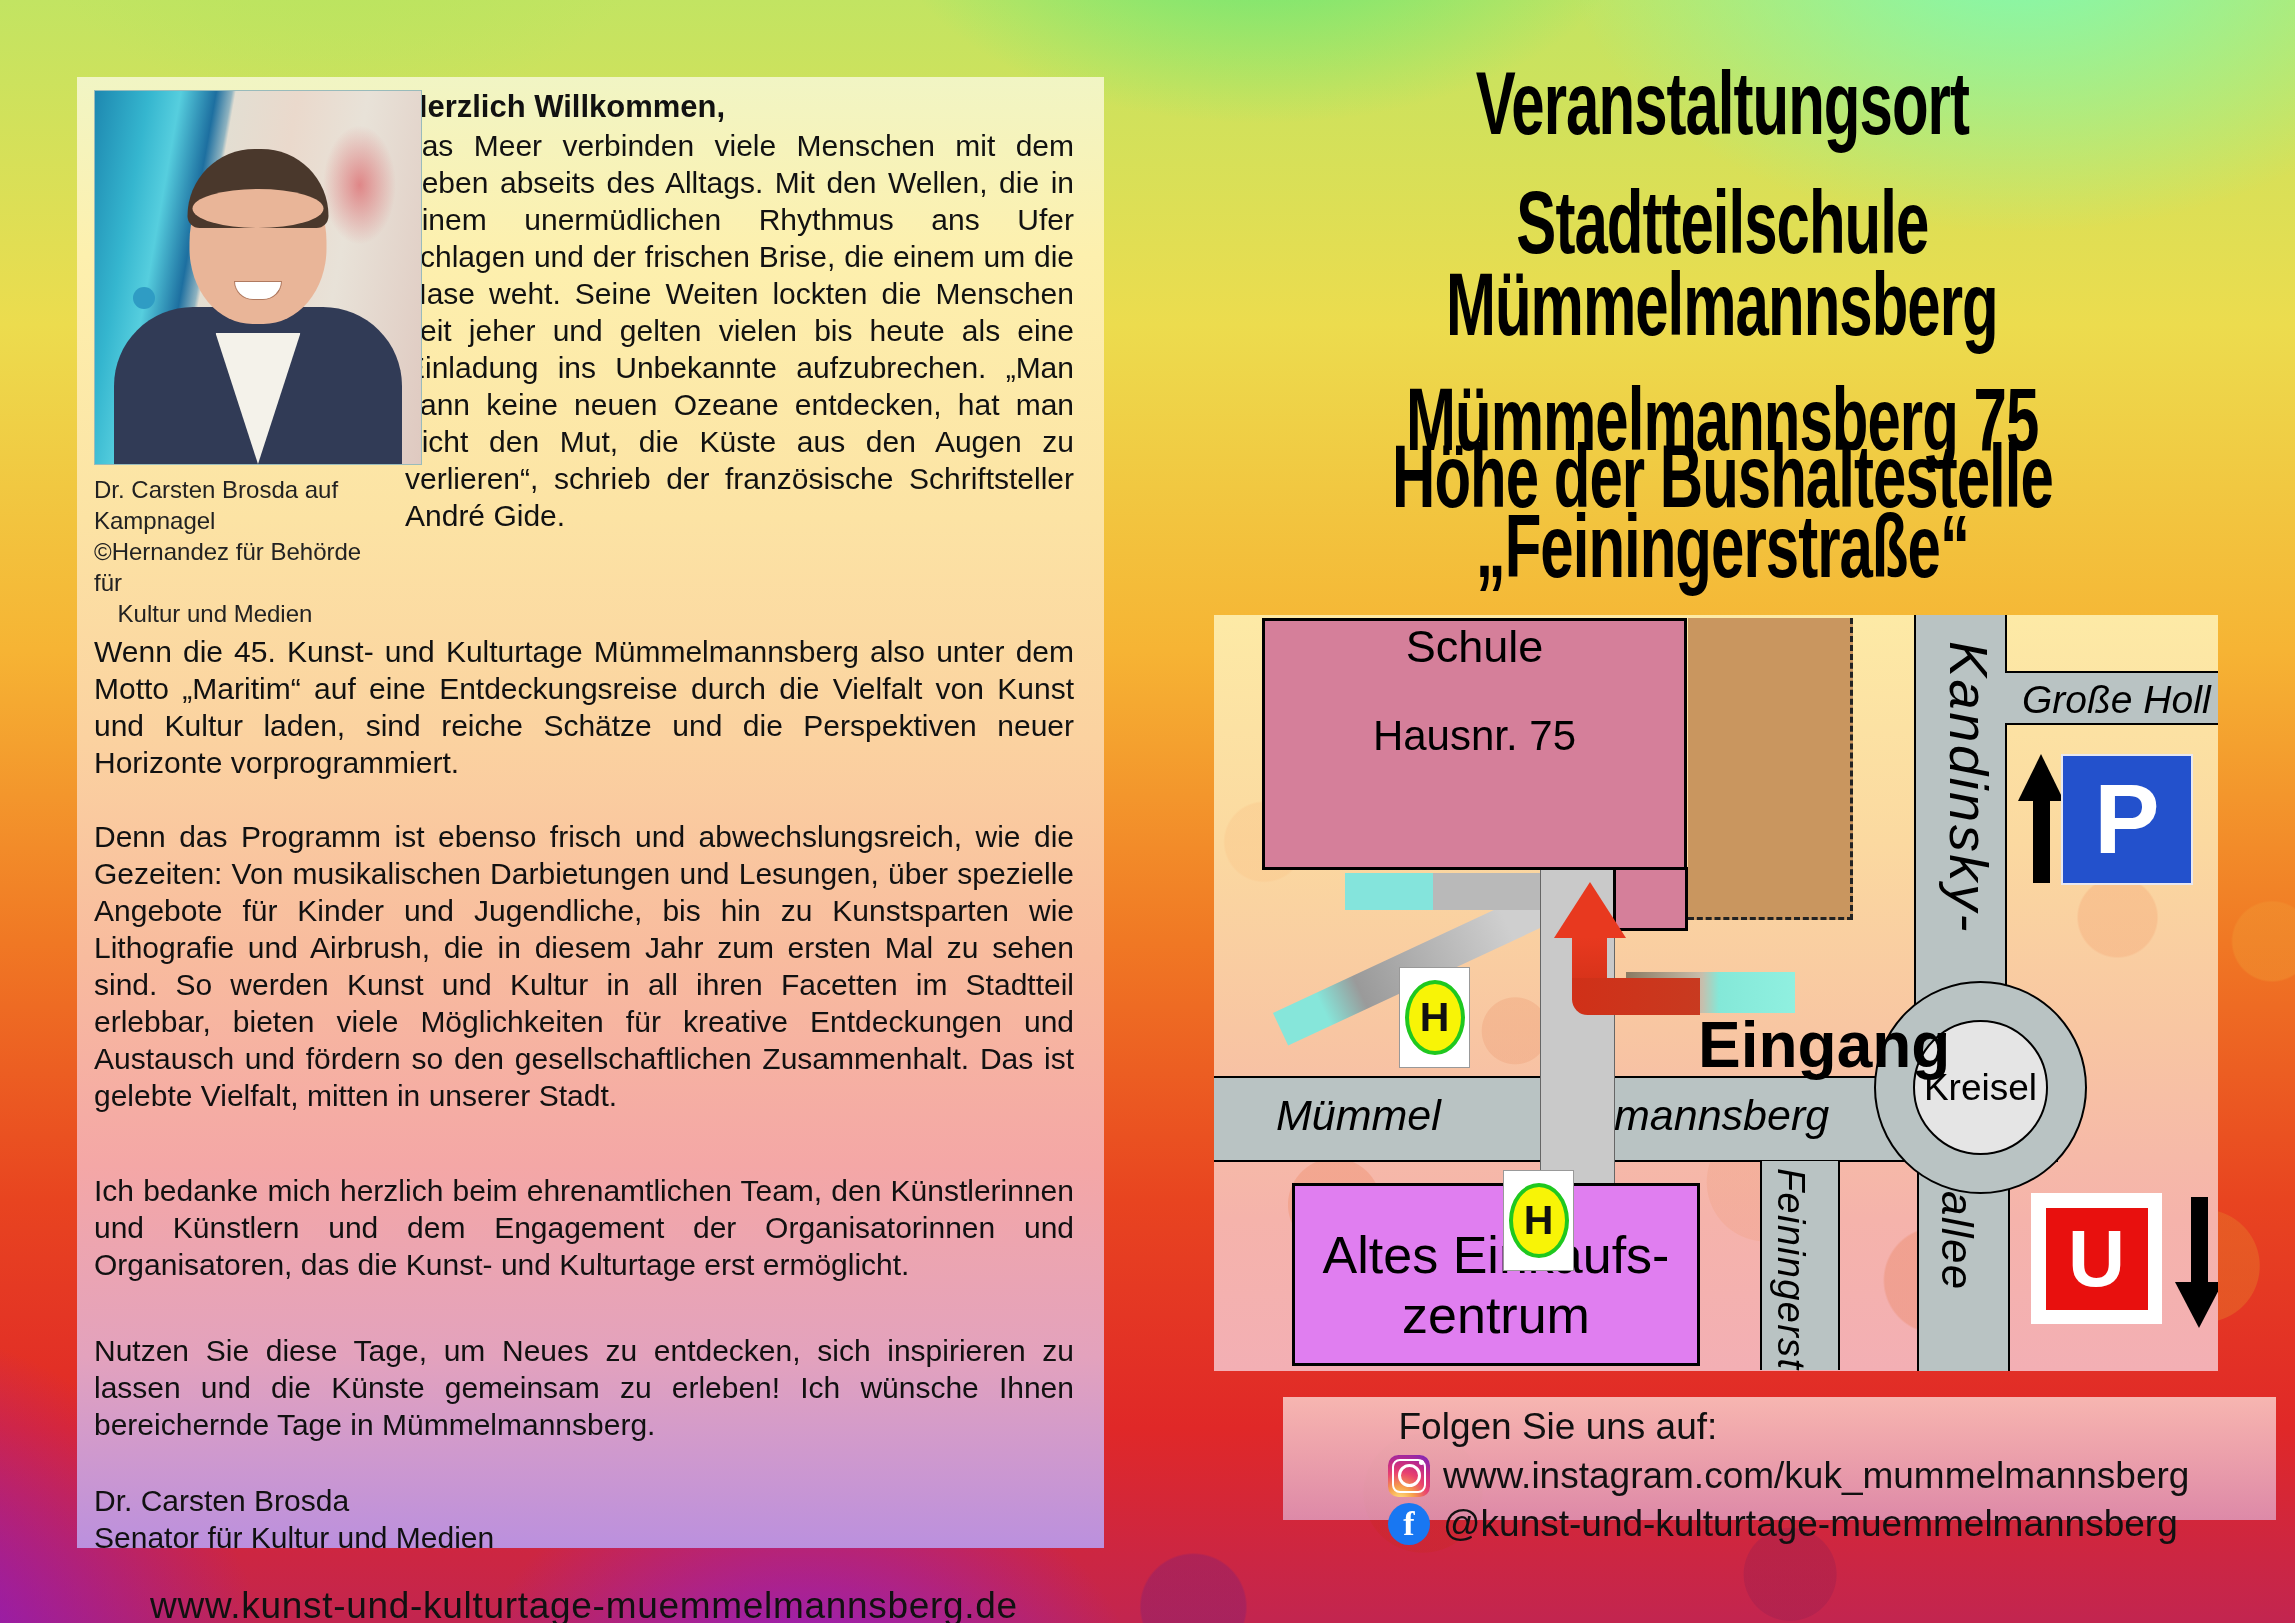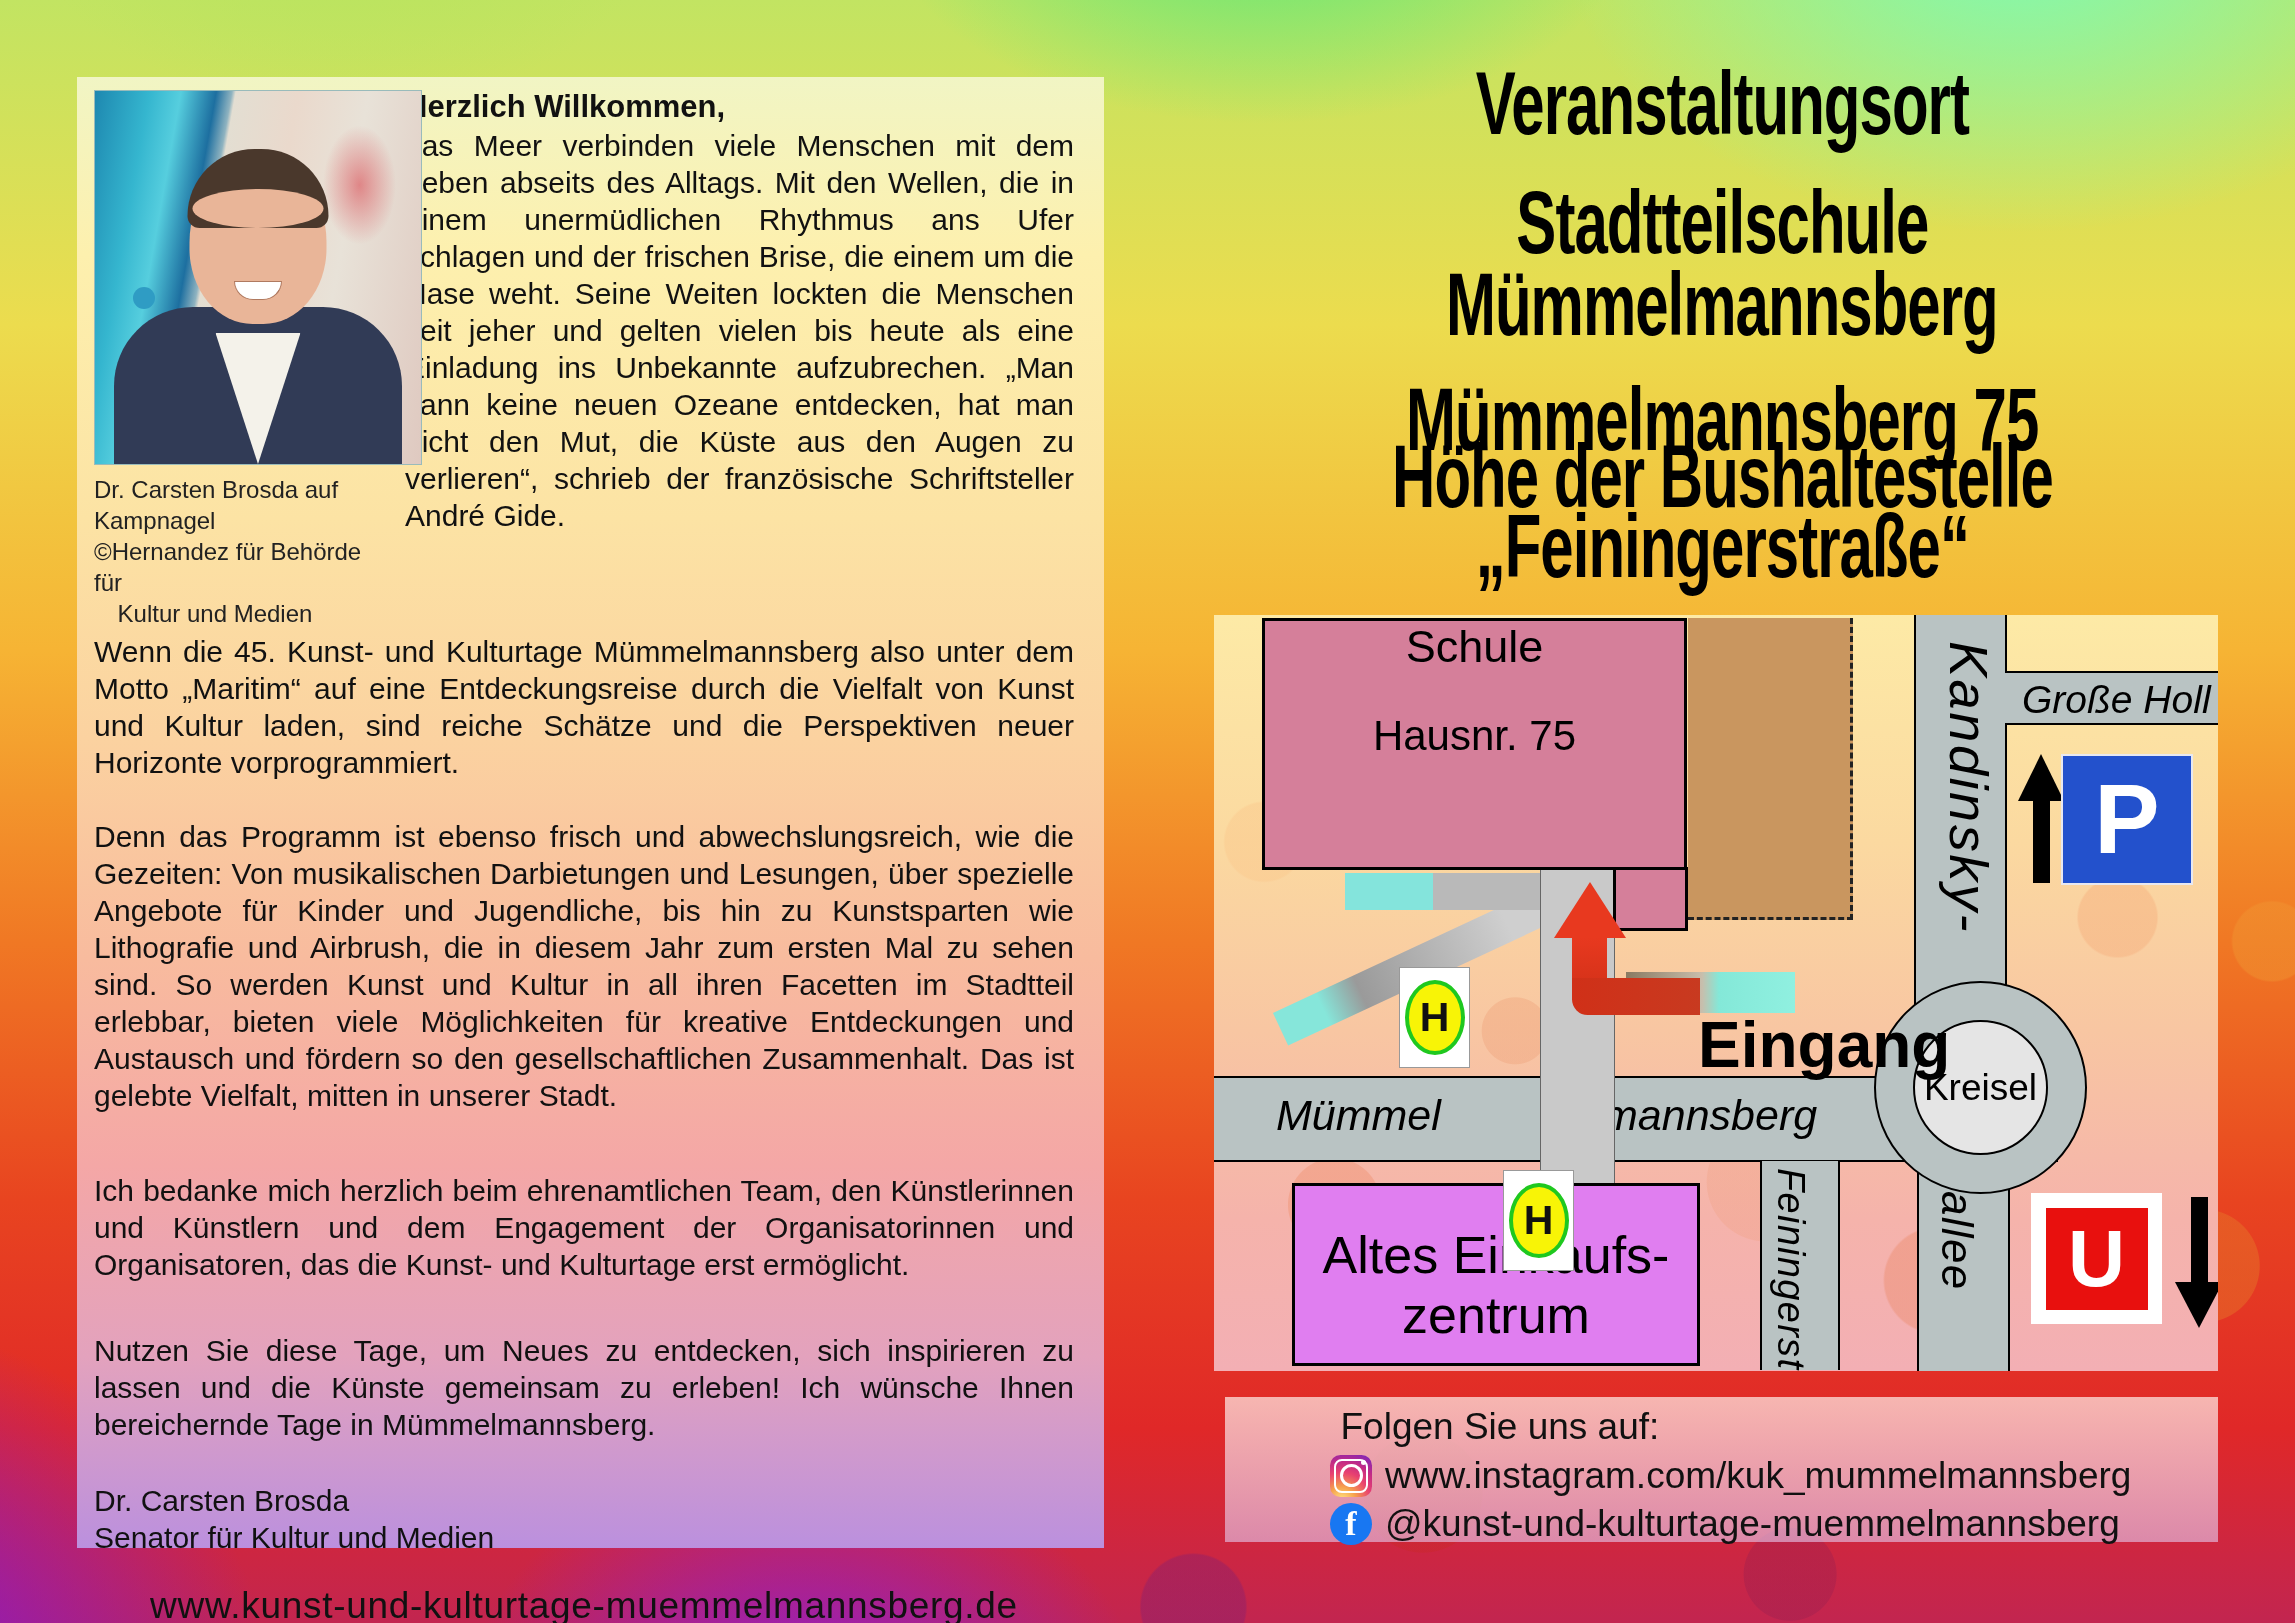--- a/index.html
+++ b/index.html
@@ -86,21 +86,21 @@
   .street.v { border-left:2.6px solid #000; border-right:2.6px solid #000; }
   .st-kandinsky { left:700px; top:0; width:93px; height:497px; }
   .st-holl { left:791px; top:56px; width:213px; height:54px; }
   .st-muemmel { left:0; top:461px; width:844px; height:86px; }
   .st-allee { left:703px; top:550px; width:93px; height:206px; }
   .st-feininger { left:546px; top:546px; width:80px; height:209px; }
   .street-label { position:absolute; font-style:italic; color:#000; }
   .lbl-kandinsky { left:707px; top:26px; width:79px; font-size:54px; writing-mode:vertical-rl; letter-spacing:2.6px; }
   .lbl-holl { left:808px; top:63px; font-size:39px; }
   .lbl-muemmel { left:62px; top:476px; font-size:43px; }
-  .lbl-mannsberg { left:388px; top:476px; font-size:43px; }
+  .lbl-mannsberg { left:400px; top:476px; font-size:43px; }
   .lbl-allee { left:718px; top:576px; font-size:44px; writing-mode:vertical-rl; letter-spacing:1.3px; }
   .lbl-feininger { left:555px; top:553px; font-size:38px; writing-mode:vertical-rl; letter-spacing:1.3px; }
 
   .walkway { position:absolute; left:326px; top:254px; width:73px; height:315px;
     background:#c9c9c9; border-left:1.3px solid #666; border-right:1.3px solid #666; z-index:3; }
   .ramp { position:absolute; left:39px; top:272px; width:294px; height:36px;
     transform:rotate(-25deg); transform-origin:right center; z-index:2;
     background:linear-gradient(90deg,#86e6da 0 16%,#9a9a9a 30%,#cfcfcf 85%); }
   .stub { position:absolute; left:131px; top:258px; width:195px; height:37px; z-index:2;
     background:linear-gradient(90deg,#84e4dc 0 45%, #b9b9b9 45%); }
@@ -149,21 +149,21 @@
   .ent-arrow .head { position:absolute; left:0; top:0; width:0; height:0;
      border-left:36px solid transparent; border-right:36px solid transparent; border-bottom:56px solid #e8391f; }
   .ent-arrow .shaft { position:absolute; left:18.3px; top:55px; width:35px; height:63px;
      background:linear-gradient(180deg,#e8391f,#d03018); }
   .ent-arrow .elbow { position:absolute; left:18.3px; top:96px; width:128px; height:37px;
      background:linear-gradient(90deg,#d03018,#c83a20); border-bottom-left-radius:15.7px; }
   .ent-arrow-pos { left:340px; top:267px; }
   .eingang { position:absolute; left:484px; top:393px; font-weight:bold; font-size:64px; z-index:6; }
 
   
-  .social { position:absolute; left:1225px; top:1397px; width:993px; height:145px;
+  .social { position:absolute; left:1283px; top:1397px; width:993px; height:123px;
      background:linear-gradient(180deg, rgba(255,235,230,0.72), rgba(228,198,235,0.62));
      box-sizing:border-box; padding:9.2px 0 0 105px; color:#111; }
   .social-heading { font-size:37px; margin-left:10.5px; margin-bottom:5.2px; }
   .srow { display:flex; align-items:center; gap:13px; margin-top:6.5px; font-size:37px; }
   .ig { width:42px; height:42px; border-radius:10.5px; position:relative; flex:0 0 auto;
      background:radial-gradient(circle at 28% 110%, #fed373 8%, #f6a14c 26%, #e9426f 52%, #c22b86 72%, #7024c4 100%); }
   .ig .lens { position:absolute; left:9.8px; top:9.8px; width:17px; height:17px; border:3.3px solid #fff; border-radius:50%; }
   .ig .dot { position:absolute; right:5.9px; top:5.2px; width:5.2px; height:5.2px; border-radius:50%; background:#fff; }
   .ig .frame { position:absolute; left:3.9px; top:3.9px; right:3.9px; bottom:3.9px; border:2.6px solid #fff; border-radius:7.9px; }
   .fb { width:42px; height:42px; border-radius:50%; background:#1877f2; color:#fff; font-weight:bold;

